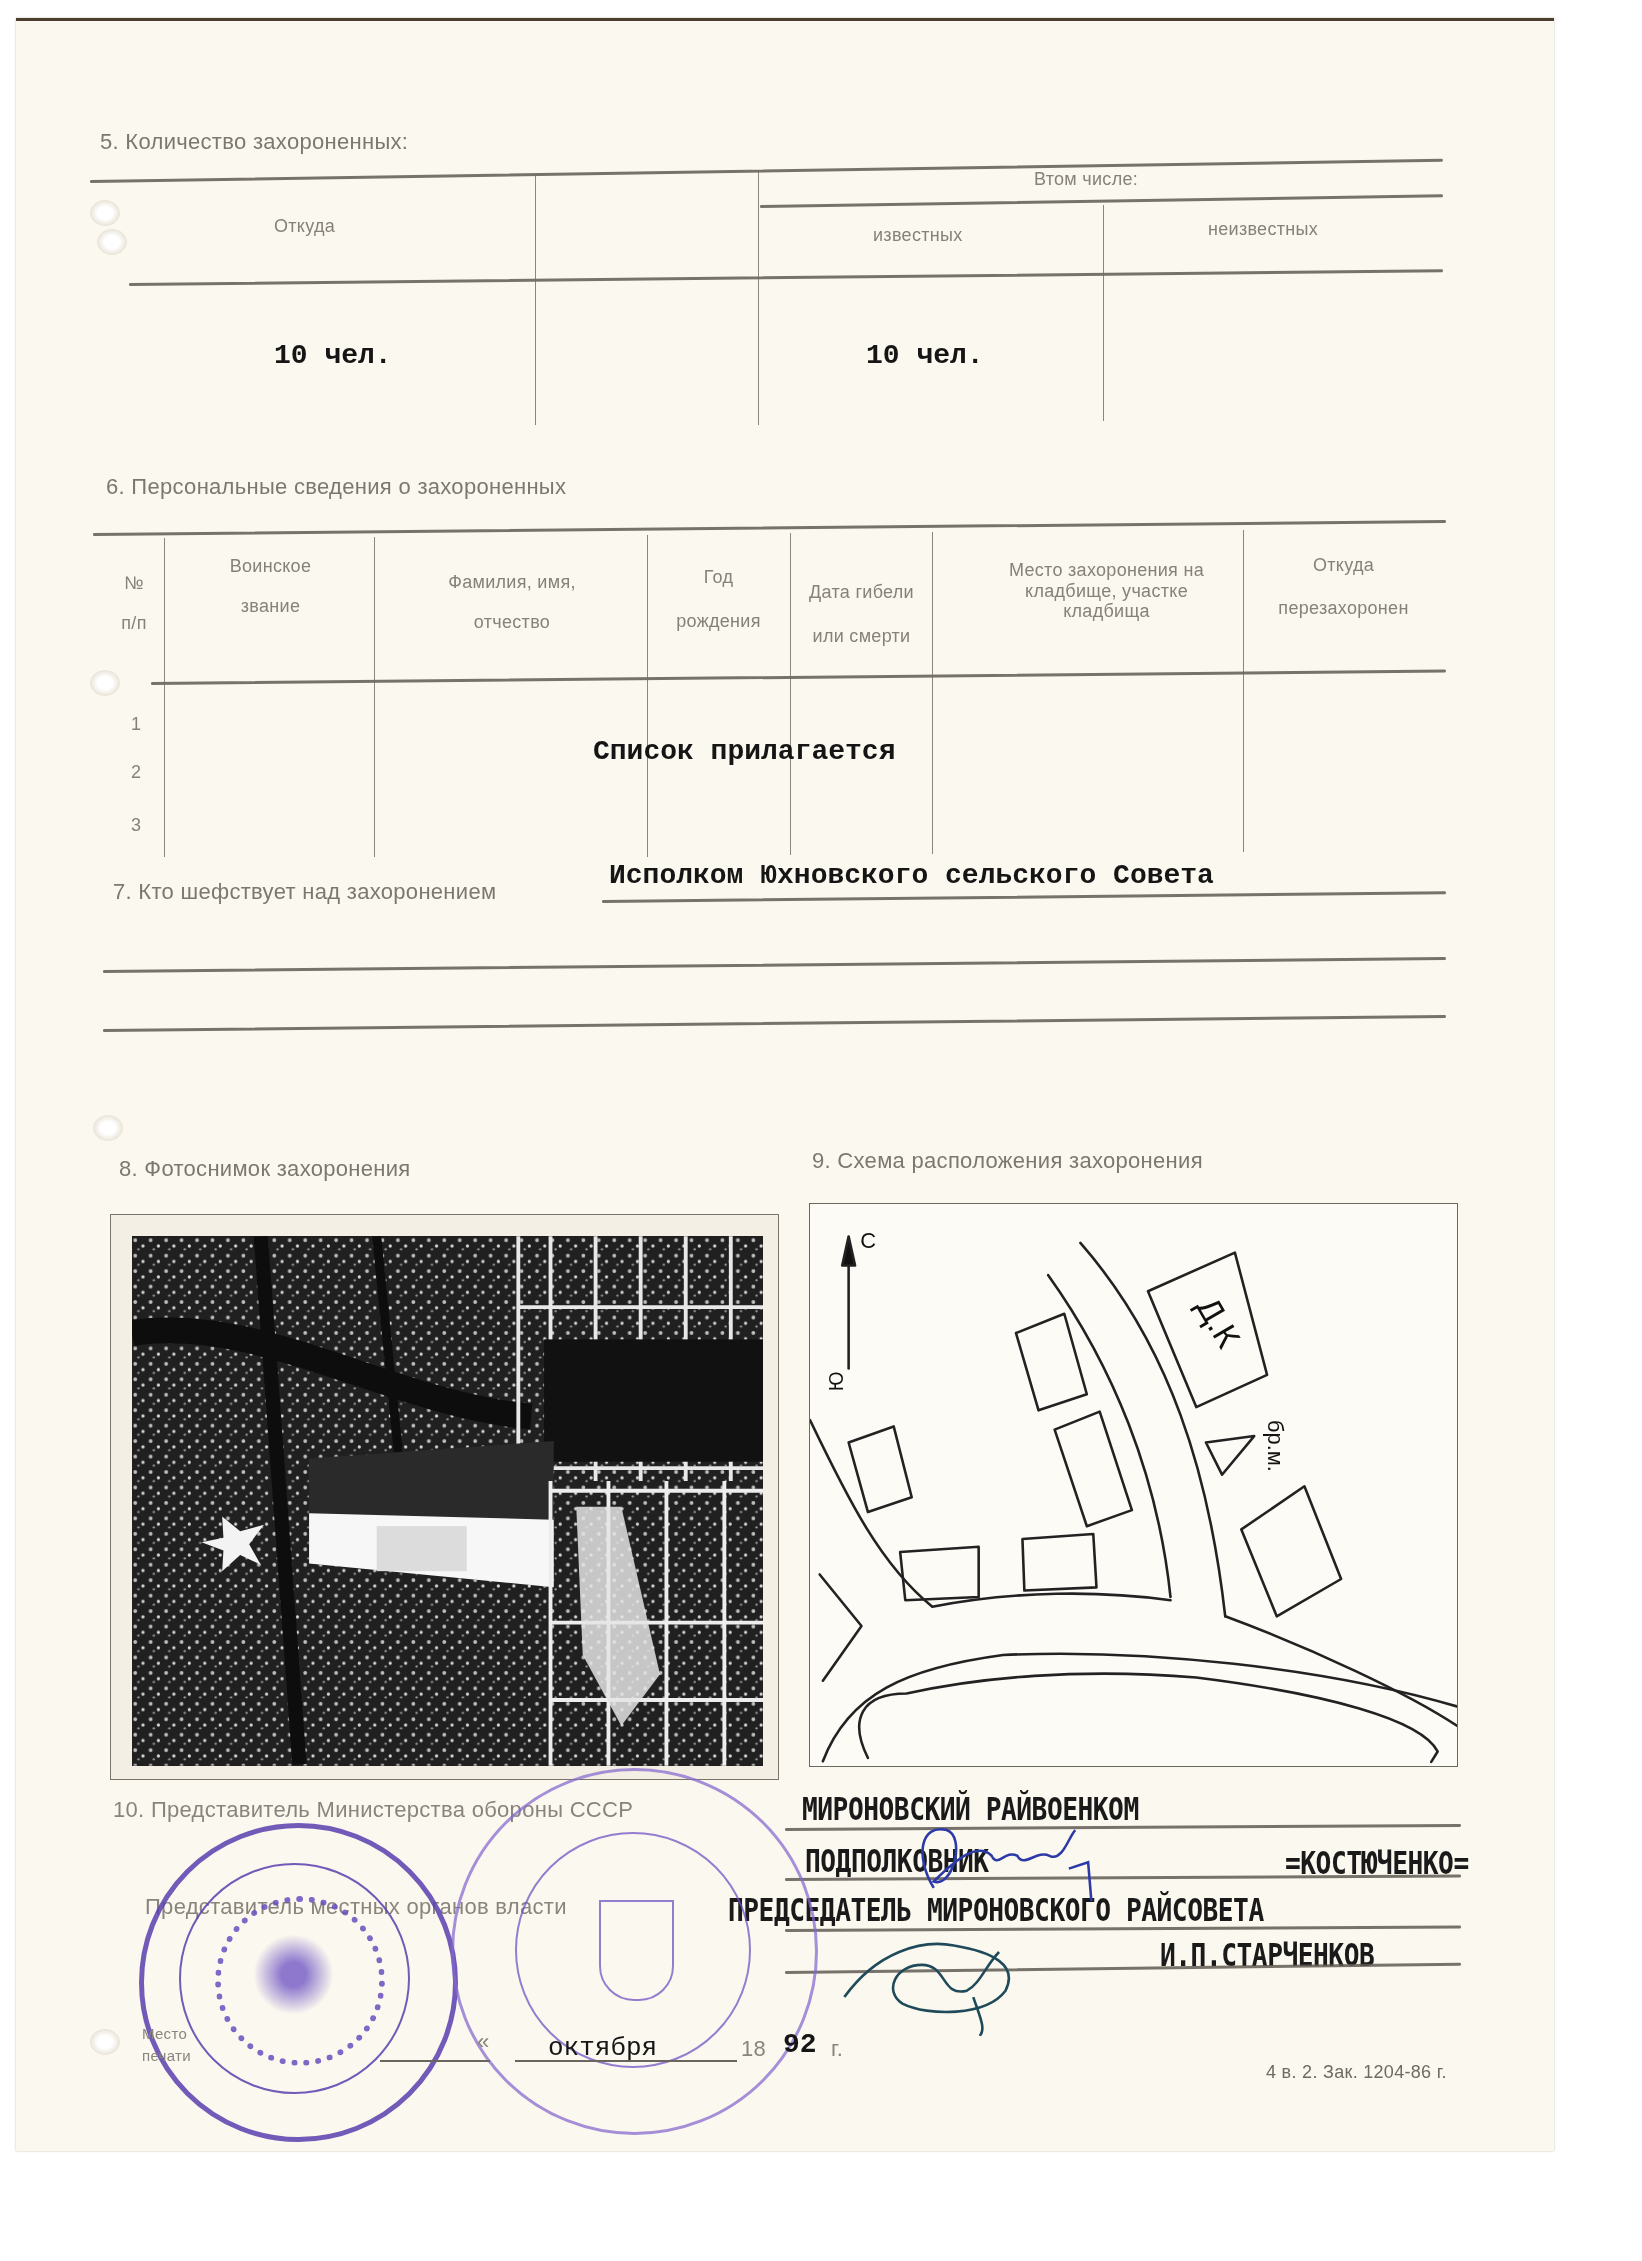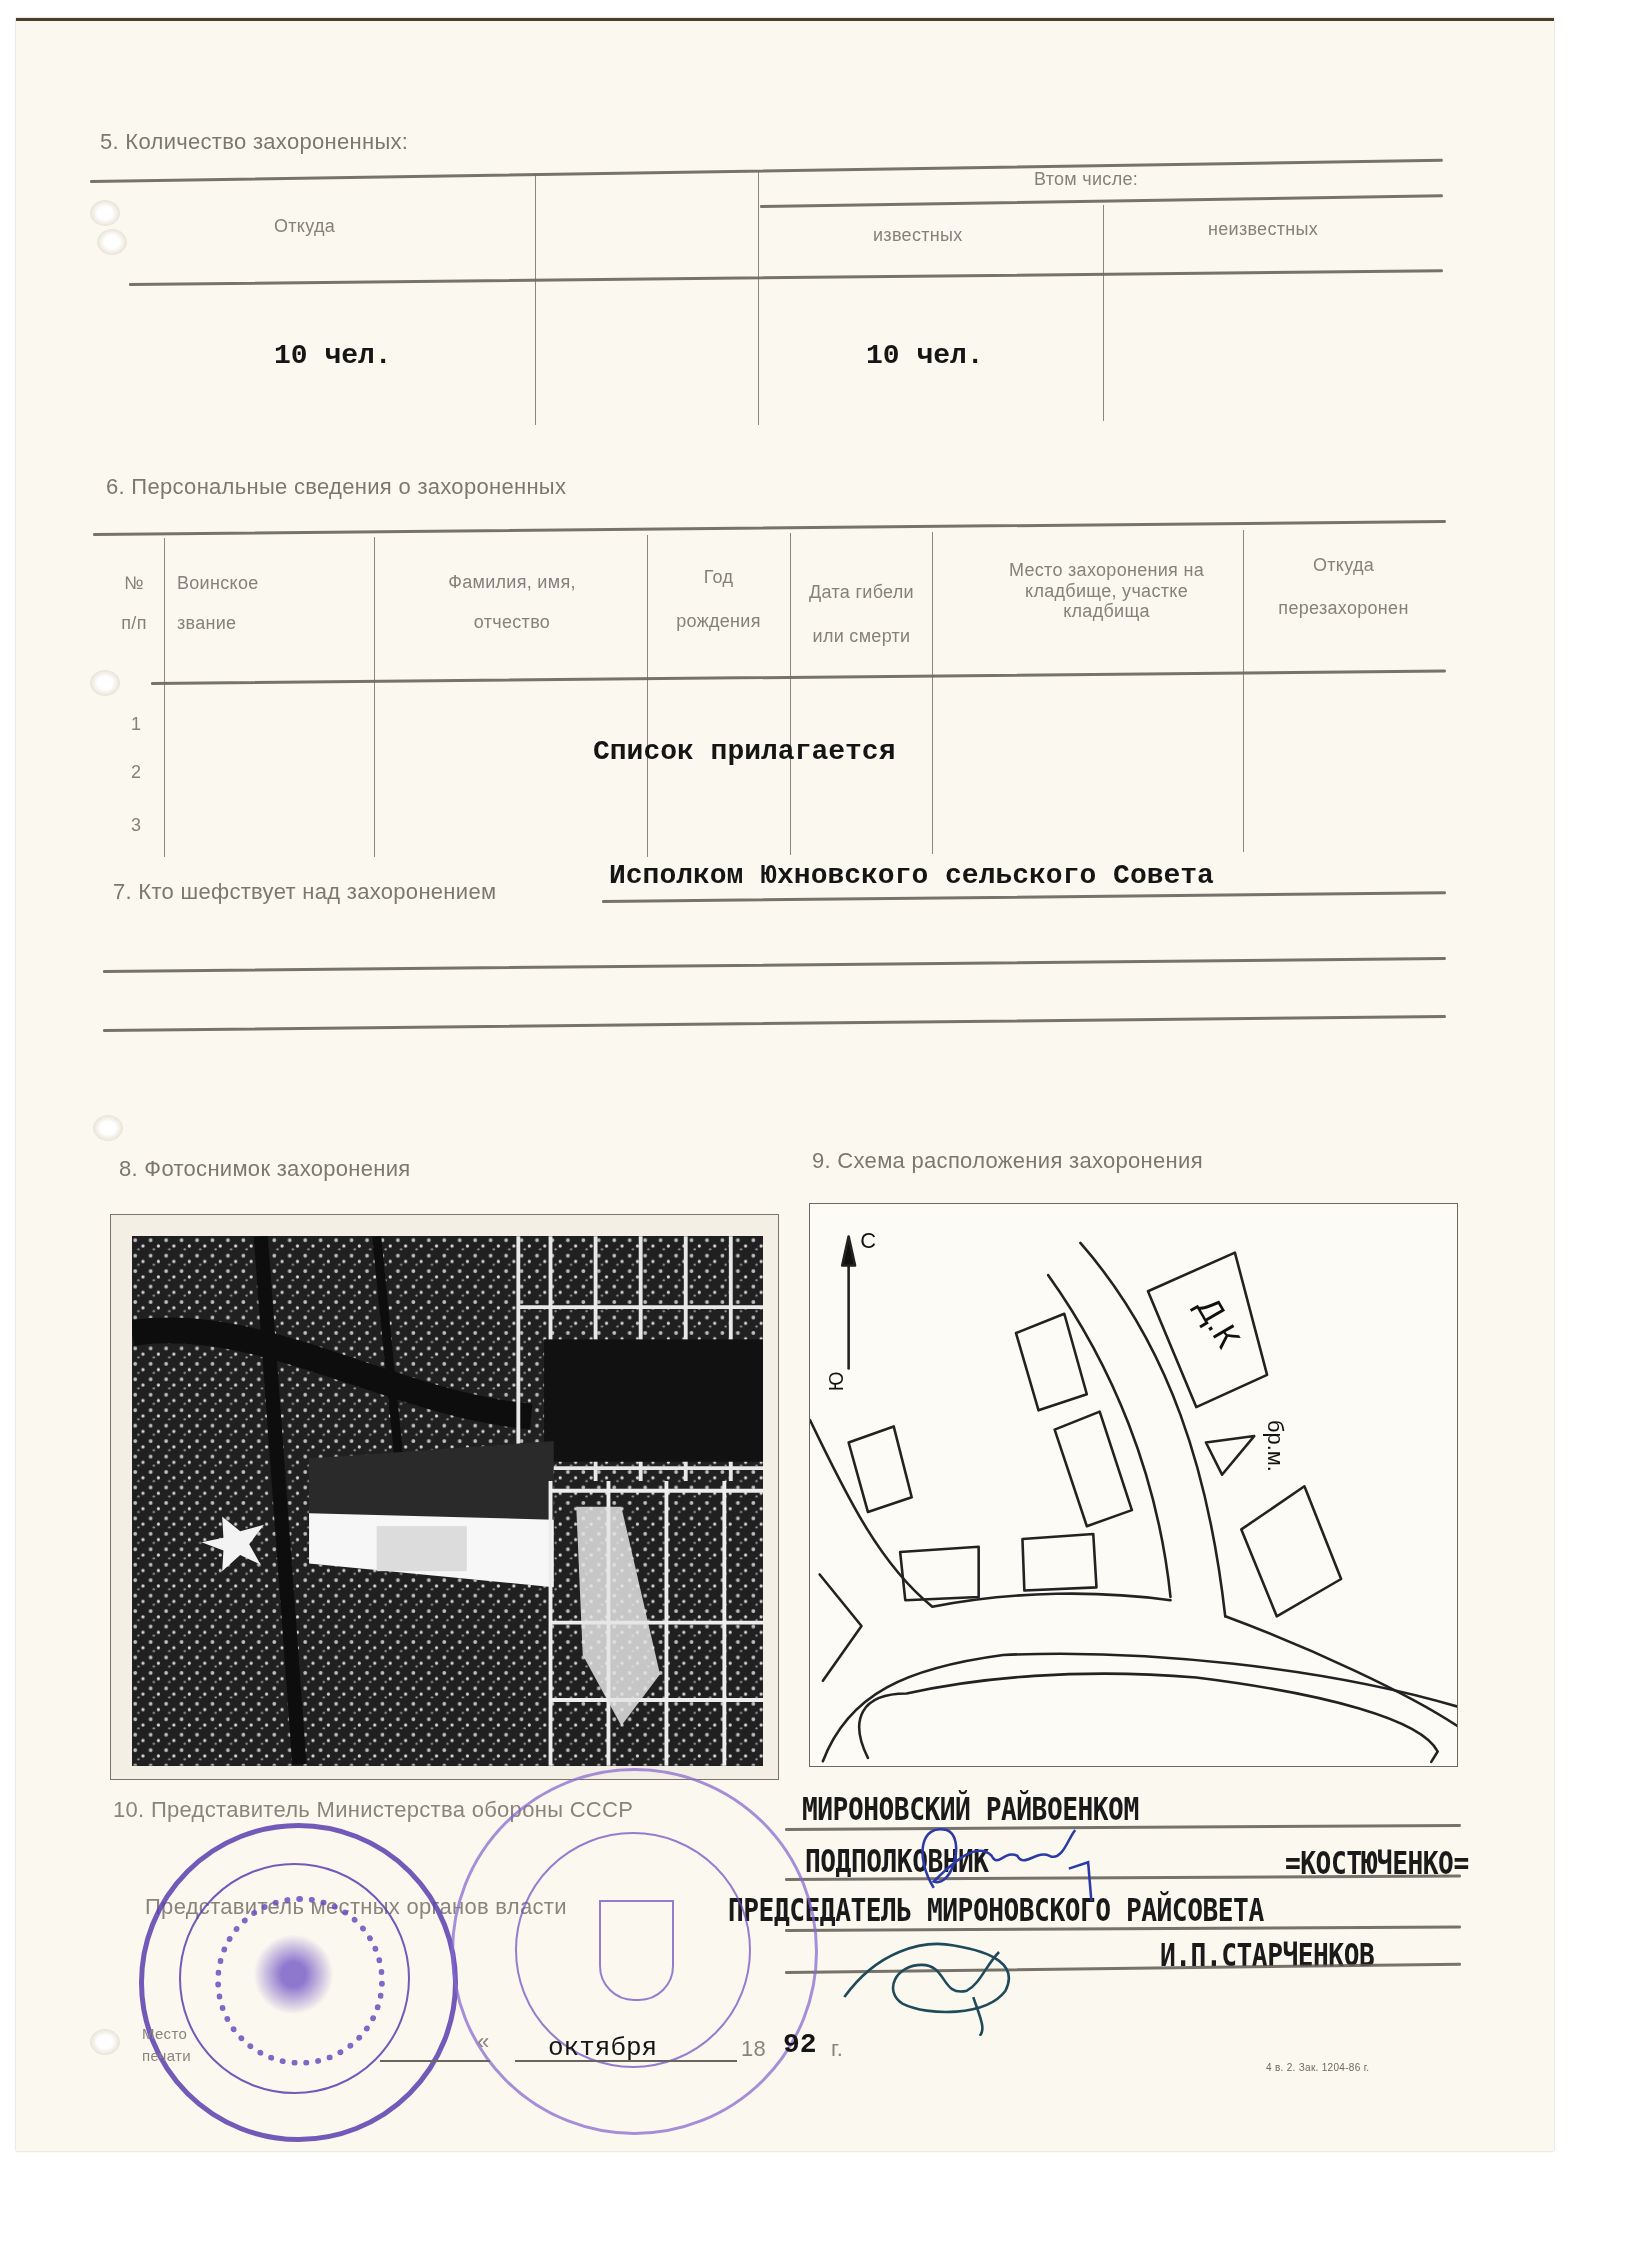--- a/index.html
+++ b/index.html
@@ -63,21 +63,21 @@
 <div class="vline" style="left:374px;top:537px;height:320px;"></div>
 <div class="vline" style="left:647px;top:535px;height:322px;"></div>
 <div class="vline" style="left:790px;top:533px;height:322px;"></div>
 <div class="vline" style="left:932px;top:532px;height:322px;"></div>
 <div class="vline" style="left:1243px;top:530px;height:322px;"></div>
 
 <div class="abs printed small" style="left:121px;top:573px;text-align:center;width:26px;">
   <div>№</div>
   <div style="margin-top:19.3px;">п/п</div>
 </div>
-<div class="abs printed small" style="left:177px;top:573px;width:187px;">
+<div class="abs printed small" style="left:177px;top:556px;width:187px;text-align:center;">
   <div>Воинское</div>
   <div style="margin-top:19.3px;">звание</div>
 </div>
 <div class="abs printed small" style="left:383px;top:572px;width:258px;text-align:center;">
   <div>Фамилия, имя,</div>
   <div style="margin-top:19.3px;">отчество</div>
 </div>
 <div class="abs printed small" style="left:651px;top:567px;width:135px;text-align:center;">
   <div>Год</div>
   <div style="margin-top:23px;">рождения</div>
@@ -225,14 +225,14 @@
   <div>Место</div>
   <div>печати</div>
 </div>
 <div class="abs" style="left:380px;top:2060px;width:110px;height:1.9px;background:#6a655d;"></div>
 <div class="abs printed" style="left:477px;top:2029px;font-size:22px;">«</div>
 <div class="abs" style="left:515px;top:2060px;width:222px;height:1.9px;background:#6a655d;"></div>
 <div class="abs typed" style="left:548px;top:2033px;font-size:26px;font-weight:normal;">октября</div>
 <div class="abs printed" style="left:741px;top:2036px;font-size:22px;">18</div>
 <div class="abs typed" style="left:783px;top:2029px;font-size:28px;">92</div>
 <div class="abs printed" style="left:831px;top:2036px;font-size:22px;">г.</div>
-<div class="abs printed" style="left:1266px;top:2062px;font-size:10px;color:#6f6a62;">4 в. 2. Зак. 1204-86 г.</div>
+<div class="abs printed" style="left:1266px;top:2062px;font-size:18px;color:#6f6a62;">4 в. 2. Зак. 1204-86 г.</div>
 
 
 </body></html>

